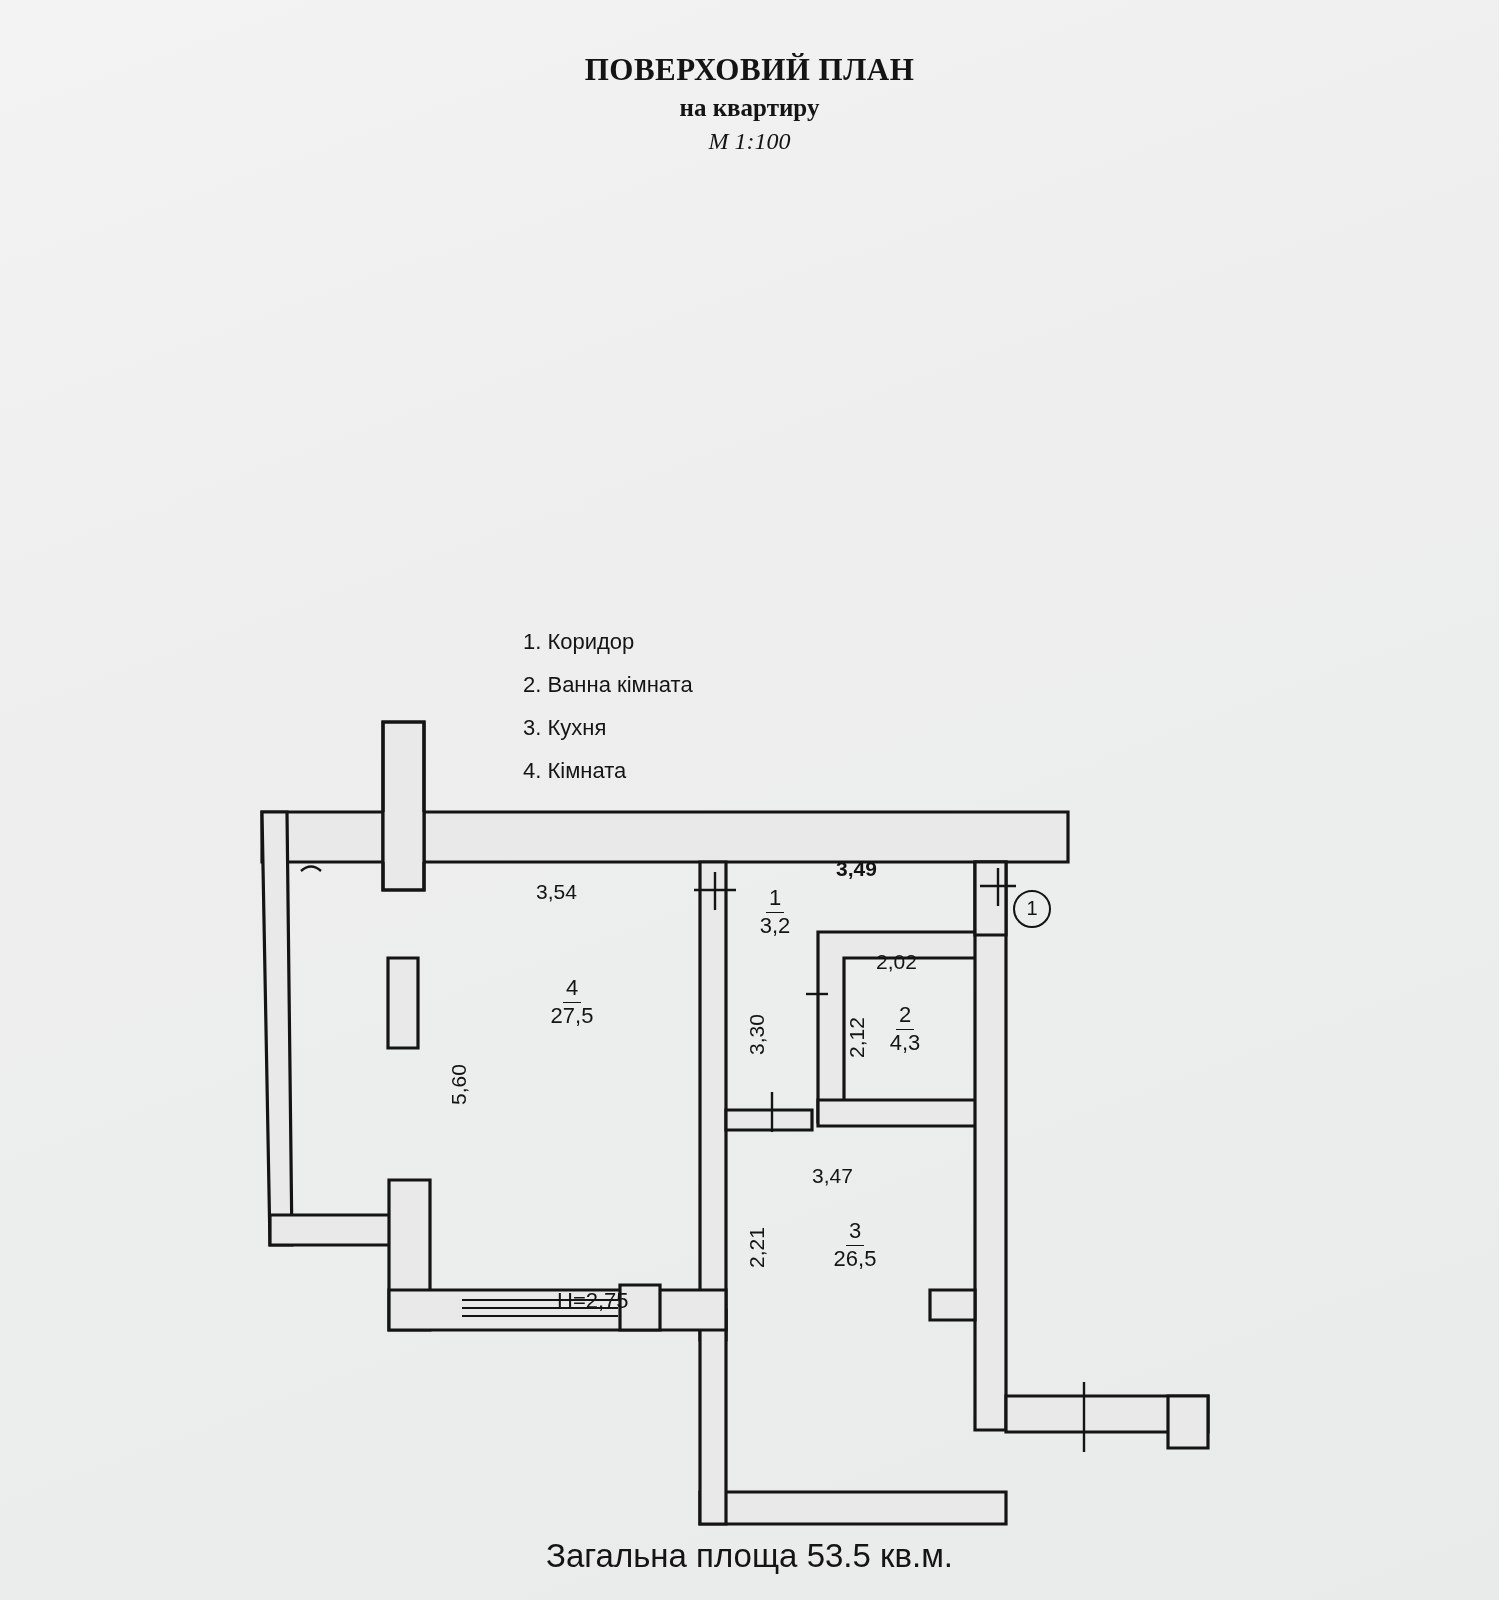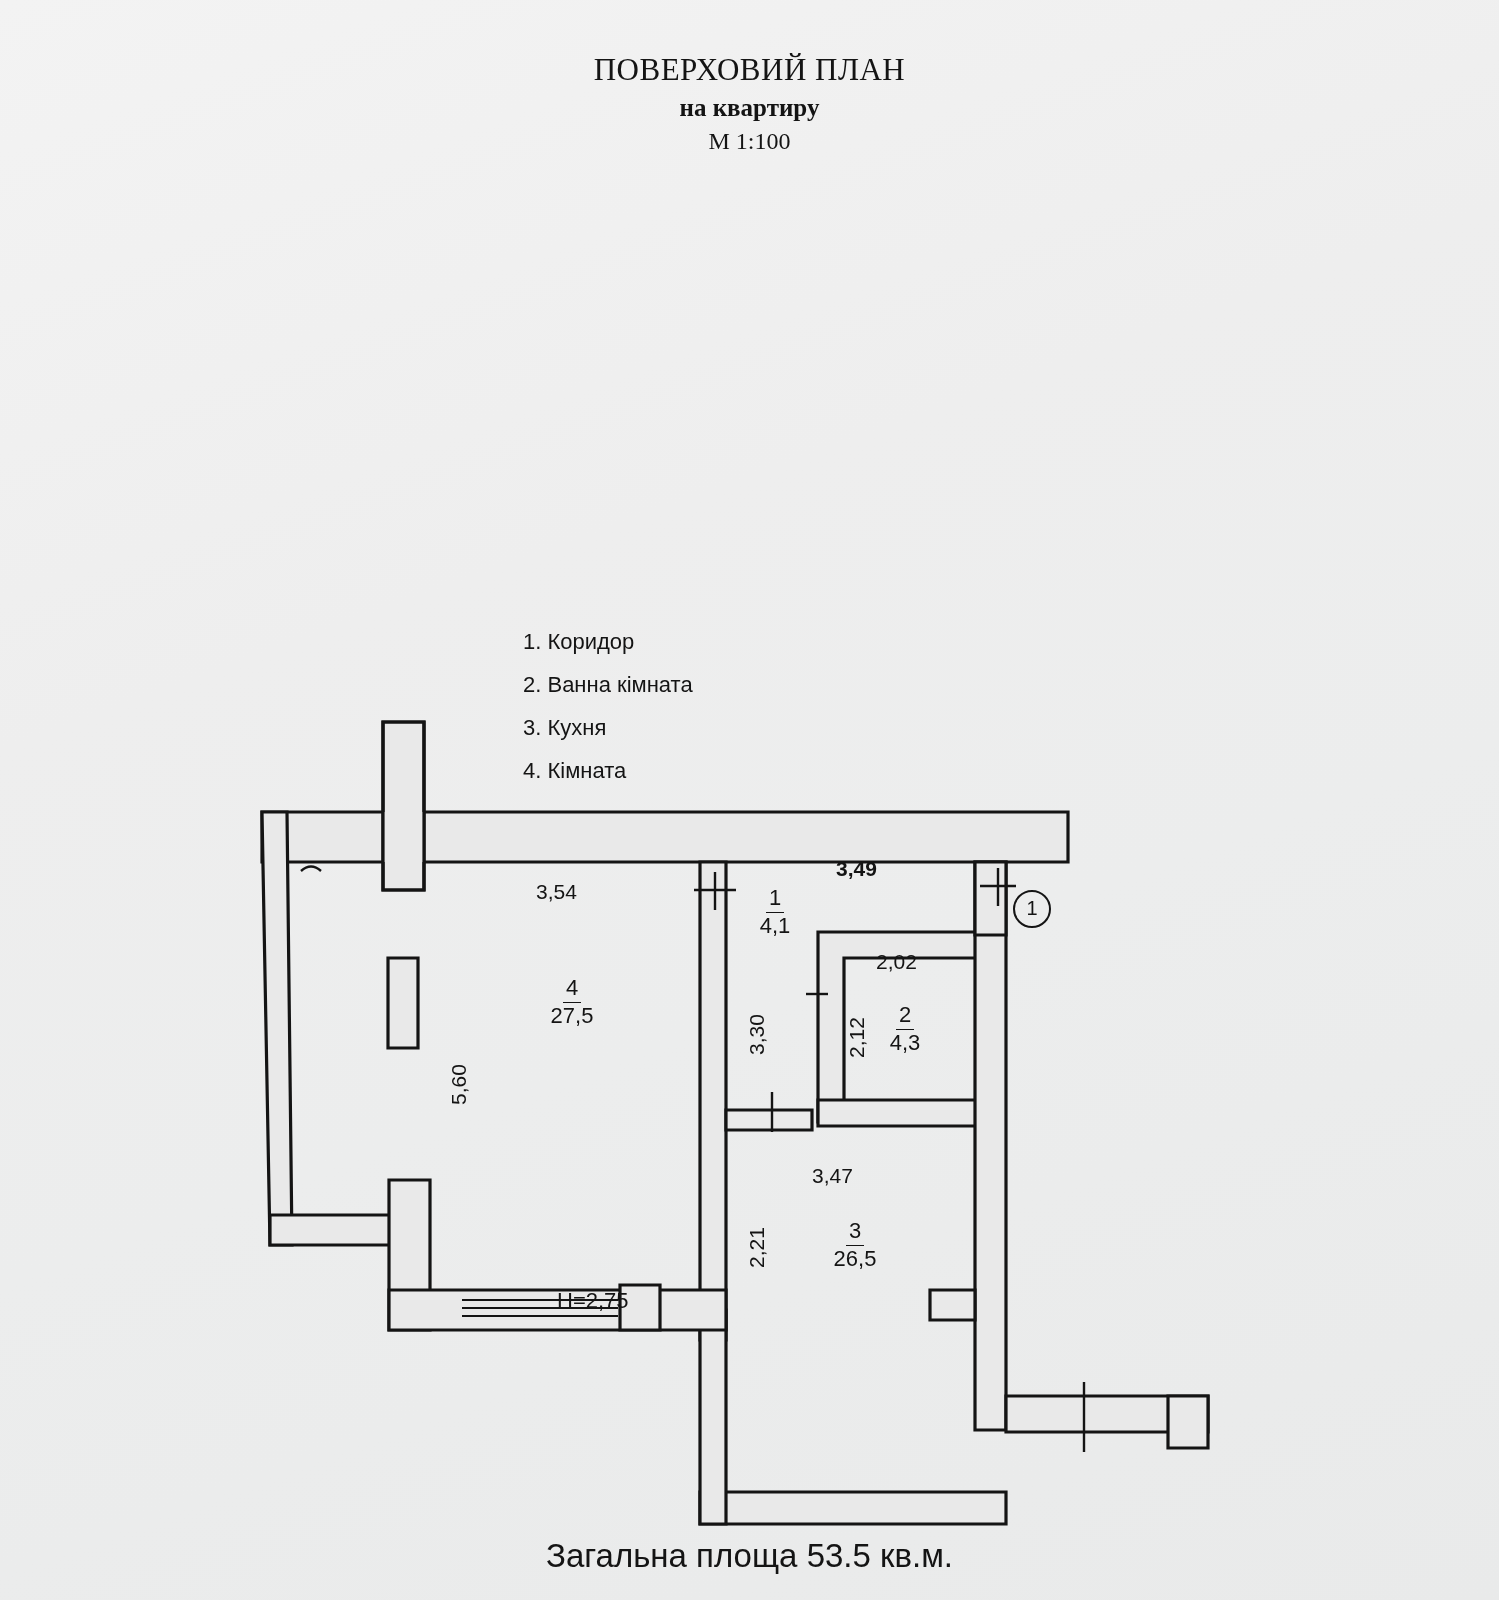--- a/index.html
+++ b/index.html
@@ -23,34 +23,35 @@
   
   .title-block {
     position: absolute;
     top: 52px;
     left: 0;
     width: 100%;
     text-align: center;
   }
   .title-main {
     font-family: "Liberation Serif", serif;
-    font-weight: normal;
+    font-weight: bold;
     font-size: 31px;
     letter-spacing: 0.5px;
   }
   .title-sub {
     font-family: "Liberation Serif", serif;
     font-weight: bold;
     font-size: 25px;
     margin-top: 6px;
   }
   .title-scale {
     font-family: "Liberation Serif", serif;
     font-size: 24px;
     margin-top: 6px;
+    font-style: italic;
   }
   
   .legend {
     position: absolute;
     left: 523px;
     top: 620px;
     font-size: 22px;
     line-height: 43px;
   }
   .legend div { white-space: nowrap; }
@@ -189,21 +190,21 @@
   <div class="dim vert" style="left:745px; top:1268px;">2,21</div>
   <div class="dim vert" style="left:447px; top:1105px;">5,60</div>
 
   <div class="room-label" style="left:512px; top:975px; width:120px;">
     <span class="num">4</span><br>
     <span>27,5</span>
   </div>
 
   <div class="room-label" style="left:715px; top:885px; width:120px;">
     <span class="num">1</span><br>
-    <span>4,1</span>
+    <span>3,2</span>
   </div>
 
   <div class="room-label" style="left:850px; top:1002px; width:110px;">
     <span class="num">2</span><br>
     <span>4,3</span>
   </div>
 
   <div class="room-label" style="left:800px; top:1218px; width:110px;">
     <span class="num">3</span><br>
     <span>26,5</span>

